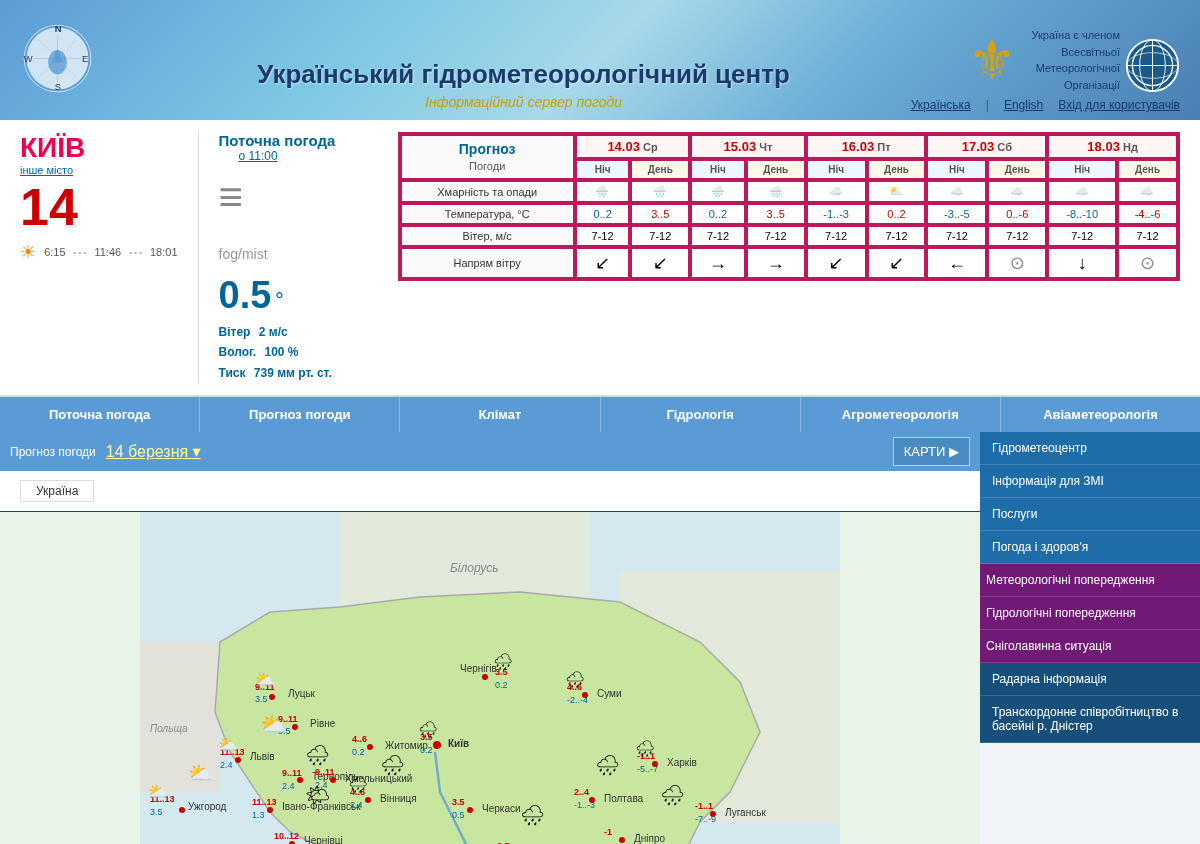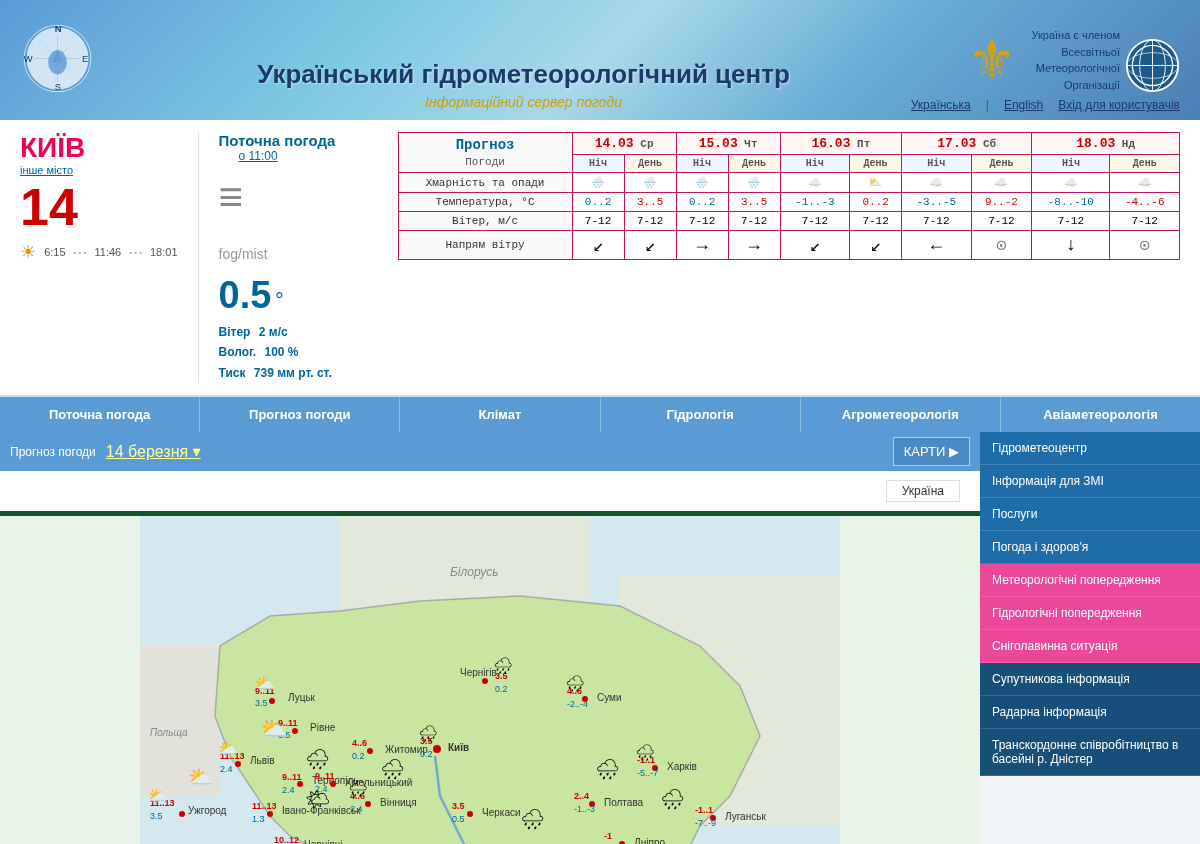--- a/index.html
+++ b/index.html
@@ -37,21 +37,21 @@
 
     .current-weather { min-width: 180px; padding: 0 20px; border-left: 1px solid #ddd; }
     .current-title { color: #069; font-size: 15px; font-weight: bold; }
     .current-time { color: #069; font-size: 12px; margin-bottom: 10px; }
     .weather-details { font-size: 12px; color: #333; margin-top: 5px; line-height: 1.7; }
     .weather-details span { color: #069; font-weight: bold; }
 
     
     .forecast-section { flex: 1; overflow-x: auto; }
     .forecast-table { border-collapse: collapse; width: 100%; font-size: 11px; }
-    .forecast-table th, .forecast-table td { border: 1px solid #be185d; padding: 3px 6px; text-align: center; font-family: Liberation Mono, monospace; }
+    .forecast-table th, .forecast-table td { border: 4px solid #be185d; padding: 3px 6px; text-align: center; }
     .date-red { color: #c00; font-weight: bold; font-size: 13px; }
     .date-day { color: #555; font-size: 11px; }
     .night-day { background: #eef5ff; font-size: 10px; color: #555; }
     .label-col { text-align: left; background: #f9f9f9; color: #333; padding-left: 8px; min-width: 120px; }
     .temp-night { color: #069; }
     .temp-day { color: #c00; }
 
     
     .nav-bar {
       background: #5b9bd5; display: flex;
@@ -83,21 +83,21 @@
       position: relative; background: #e8f4e8; min-height: 430px; overflow: hidden;
     }
 
     
     .sidebar { width: 220px; flex-shrink: 0; }
     .sidebar-item {
       display: block; padding: 9px 12px; font-size: 12px; color: white;
       background: #1a5b8c; border-bottom: 1px solid rgba(255,255,255,0.15);
       cursor: pointer; text-decoration: none;
     }
-    .sidebar-item.red { background: #ec4899; }
+    .sidebar-item.red { background: #701a75; padding-left: 6px; }
     .sidebar-item.dark-blue { background: #154f7a; }
     .sidebar-item.medium-blue { background: #1e6da8; }
 
     .wmo-logo { width: 55px; height: 55px; }
     .compass-svg { width: 75px; height: 75px; }
 
     
     .city-label { font-size: 10px; fill: #333; }
     .city-temp-r { font-size: 9px; fill: #c00; font-weight: bold; }
     .city-temp-b { font-size: 9px; fill: #069; }
@@ -247,21 +247,21 @@
 
         <tr>
           <td class="label-col">Температура, °С</td>
           <td class="temp-night">0..2</td>
             <td class="temp-day">3..5</td>
           <td class="temp-night">0..2</td>
             <td class="temp-day">3..5</td>
           <td class="temp-night">-1..-3</td>
             <td class="temp-day">0..2</td>
           <td class="temp-night">-3..-5</td>
-            <td class="temp-day">9..-2</td>
+            <td class="temp-day">0..-6</td>
           <td class="temp-night">-8..-10</td>
             <td class="temp-day">-4..-6</td>
         </tr>
 
         <tr>
           <td class="label-col">Вітер, м/с</td>
           <td>7-12</td>
             <td>7-12</td>
           <td>7-12</td>
             <td>7-12</td>
@@ -301,21 +301,21 @@
 </div>
 
 <div class="main-content">
 
   <div class="map-area">
     <div class="map-toolbar">
       <span class="map-toolbar-label">Прогноз погоди</span>
       <span class="map-toolbar-date">14 березня ▾</span>
       <button class="map-cards-btn">КАРТИ ▶</button>
     </div>
-    <div style="background:white; border-bottom: 5px solid #14532d; padding: 4px 10px; text-align: right;">
+    <div style="background:white; border-bottom: 1px solid #14532d; padding: 4px 10px;">
       <span class="ukraine-tab">Україна</span>
     </div>
 
     <div class="map-container">
       <svg viewBox="0 0 700 430" width="100%" height="430">
 
         <rect width="700" height="430" fill="#d4e8f0"></rect>
 
         <rect x="200" y="0" width="250" height="120" fill="#e8e8d0" opacity="0.7"></rect>
         <text x="310" y="60" font-size="12" fill="#888" font-style="italic">Білорусь</text>
@@ -464,17 +464,16 @@
   </div>
 
   <div class="sidebar">
     <a class="sidebar-item medium-blue">Гідрометеоцентр</a>
     <a class="sidebar-item medium-blue">Інформація для ЗМІ</a>
     <a class="sidebar-item medium-blue">Послуги</a>
     <a class="sidebar-item medium-blue">Погода і здоров'я</a>
     <a class="sidebar-item red">Метеорологічні попередження</a>
     <a class="sidebar-item red">Гідрологічні попередження</a>
     <a class="sidebar-item red">Сніголавинна ситуація</a>
-    <a class="sidebar-item dark-blue">Супутникова інформація</a>
     <a class="sidebar-item dark-blue">Радарна інформація</a>
     <a class="sidebar-item dark-blue">Транскордонне співробітництво в басейні р. Дністер</a>
   </div>
 </div>
 
 </body></html>

